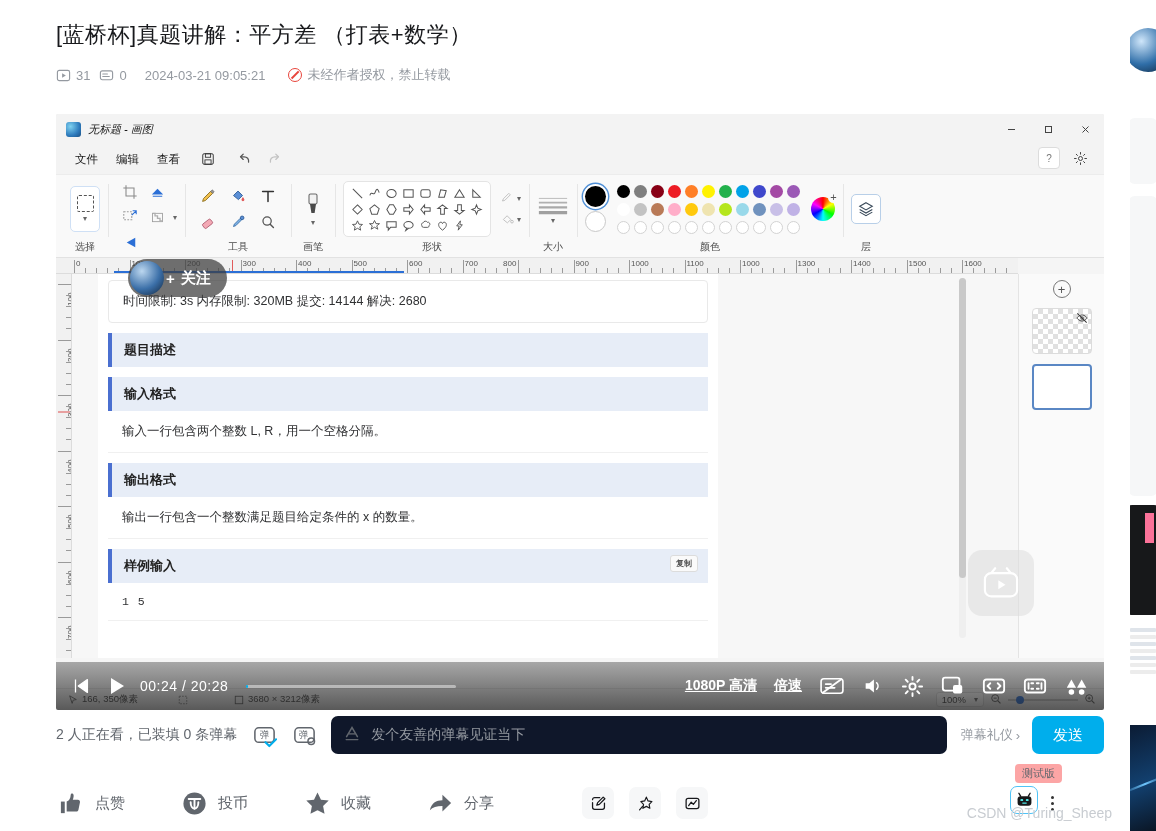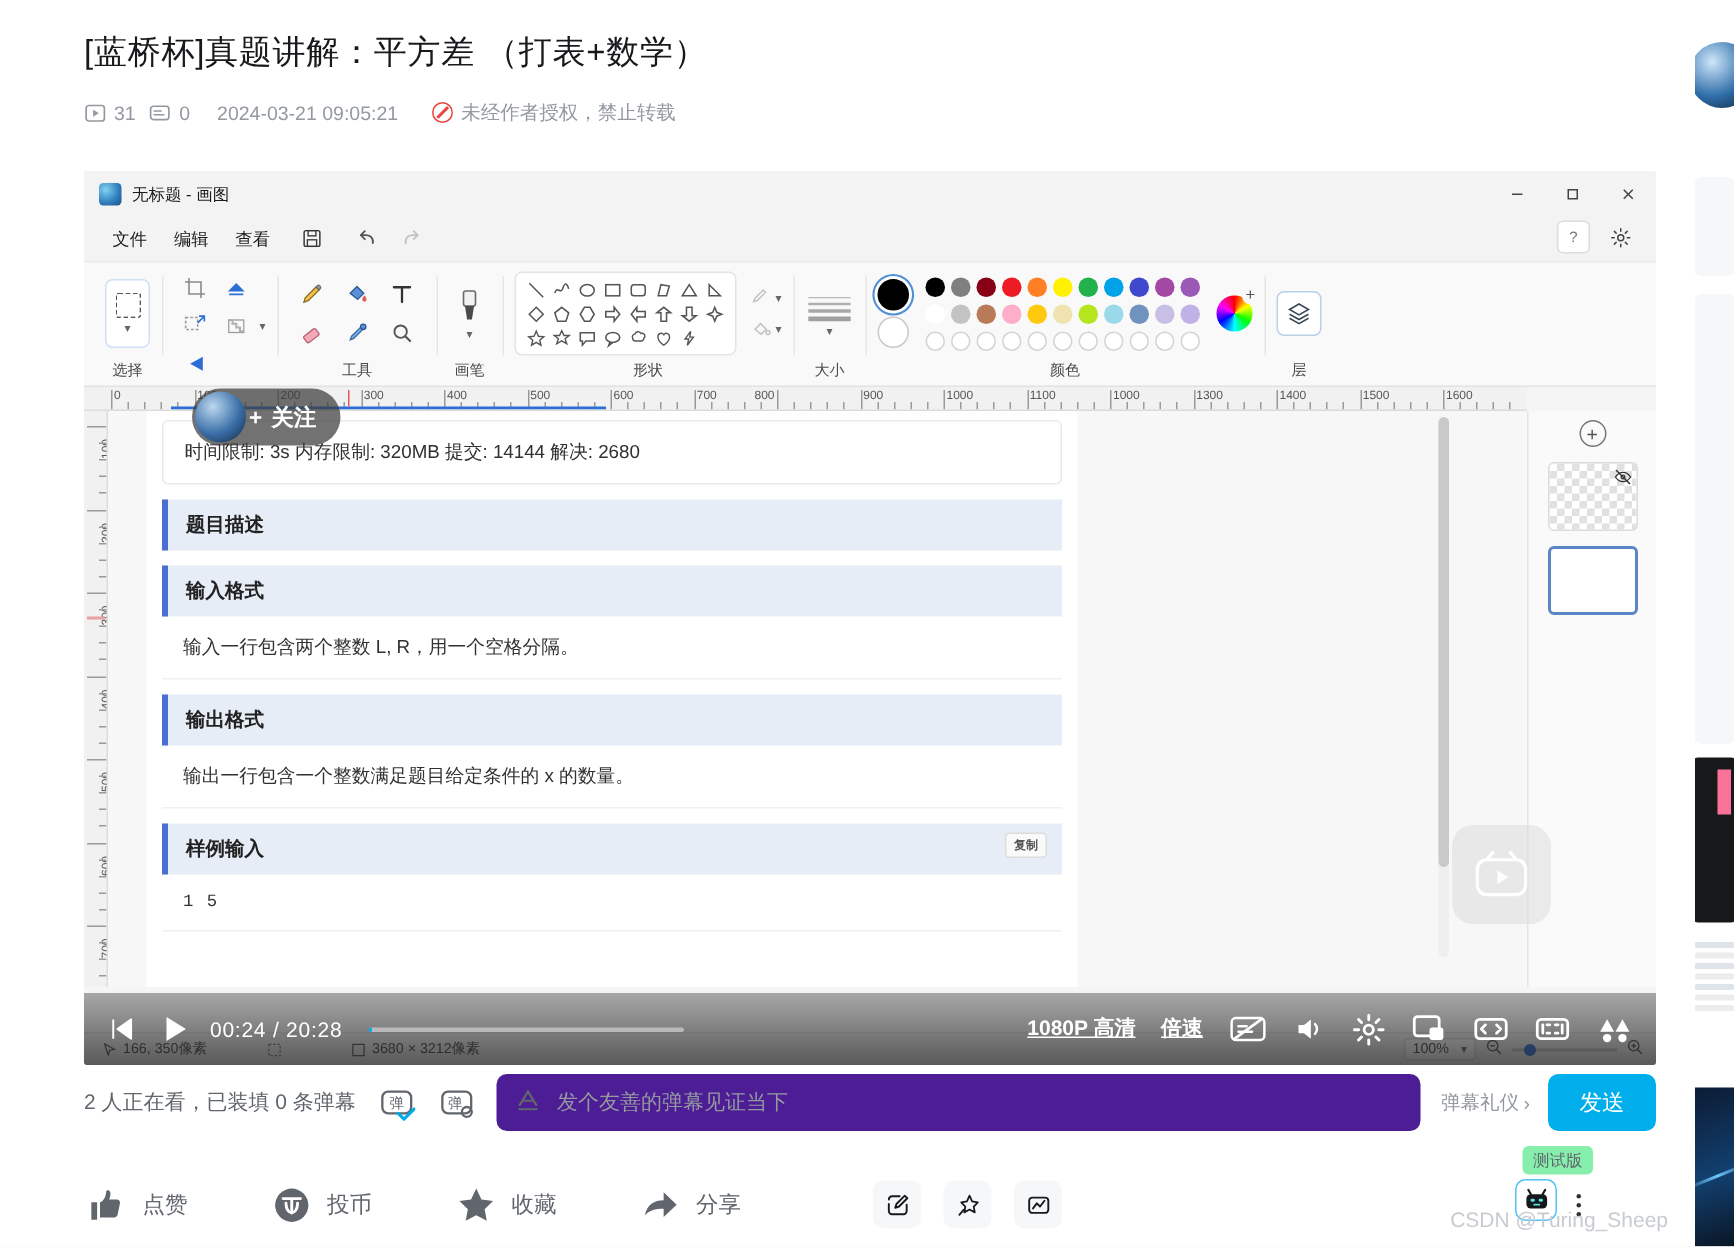--- a/index.html
+++ b/index.html
@@ -50,21 +50,21 @@
 
   .paint-titlebar {
     height: 30px; display: flex; align-items: center;
     padding-left: 10px; background: #f3f3f3; position: relative;
   }
   .paint-logo {
     width: 15px; height: 15px; border-radius: 3px;
     background: radial-gradient(circle at 30% 30%, #7fd2f0, #2e7bbd 60%, #1b4f82);
     margin-right: 7px;
   }
-  .paint-title { font-size: 11px; color: #1a1a1a; }
+  .paint-title { font-size: 11px; color: #1a1a1a; font-style: italic; }
   .win-btns { position: absolute; right: 0; top: 0; display: flex; height: 30px; }
   .win-btn {
     width: 37px; height: 30px; display: flex; align-items: center; justify-content: center;
     font-size: 11px; color: #444;
   }
   .win-btn svg { display: block; }
 
   .paint-menubar {
     height: 30px; display: flex; align-items: center; gap: 0;
     padding-left: 10px; font-size: 11.5px; color: #1a1a1a;
@@ -306,21 +306,21 @@
   
   .danmaku {
     position: absolute; left: 56px; top: 712px; width: 1048px; height: 46px;
     display: flex; align-items: center; gap: 14px;
   }
   .dm-count { font-size: 14px; color: #61666d; white-space: nowrap; }
   .dm-ico {
     width: 26px; height: 26px; display: flex; align-items: center; justify-content: center;
   }
   .dm-input {
-    flex: 1; height: 38px; background: #4c1d95; border-radius: 7px;
+    flex: 1; height: 38px; background: #0f172a; border-radius: 7px;
     display: flex; align-items: center; padding: 0 12px; gap: 10px;
   }
   .dm-placeholder { font-size: 14px; color: #9499a0; }
   .dm-right { display: flex; align-items: center; gap: 12px; }
   .dm-etiquette { font-size: 13px; color: #9499a0; display: flex; align-items: center; gap: 3px; text-align: center; }
   .send-btn {
     width: 72px; height: 38px; background: #00aeec; border-radius: 7px;
     color: #fff; font-size: 15px; display: flex; align-items: center; justify-content: center;
   }
 
@@ -338,21 +338,21 @@
     display: flex; align-items: center; justify-content: center; color: #18191c;
   }
 
   
   .watermark {
     position: absolute; right: 18px; bottom: 10px;
     font-size: 14px; color: #c8ccd1; white-space: nowrap;
   }
   .test-badge {
     position: absolute; right: 68px; bottom: 48px;
-    background: #86efac; color: #61666d; font-size: 11px;
+    background: #fca5a5; color: #61666d; font-size: 11px;
     padding: 2px 7px; border-radius: 4px;
   }
   .robot-btn {
     position: absolute; right: 92px; bottom: 17px;
     width: 28px; height: 28px; border-radius: 7px;
     border: 1.5px solid #4fc3f7; background: #fff;
     display: flex; align-items: center; justify-content: center;
   }
   .dots-v {
     position: absolute; right: 76px; bottom: 20px;

